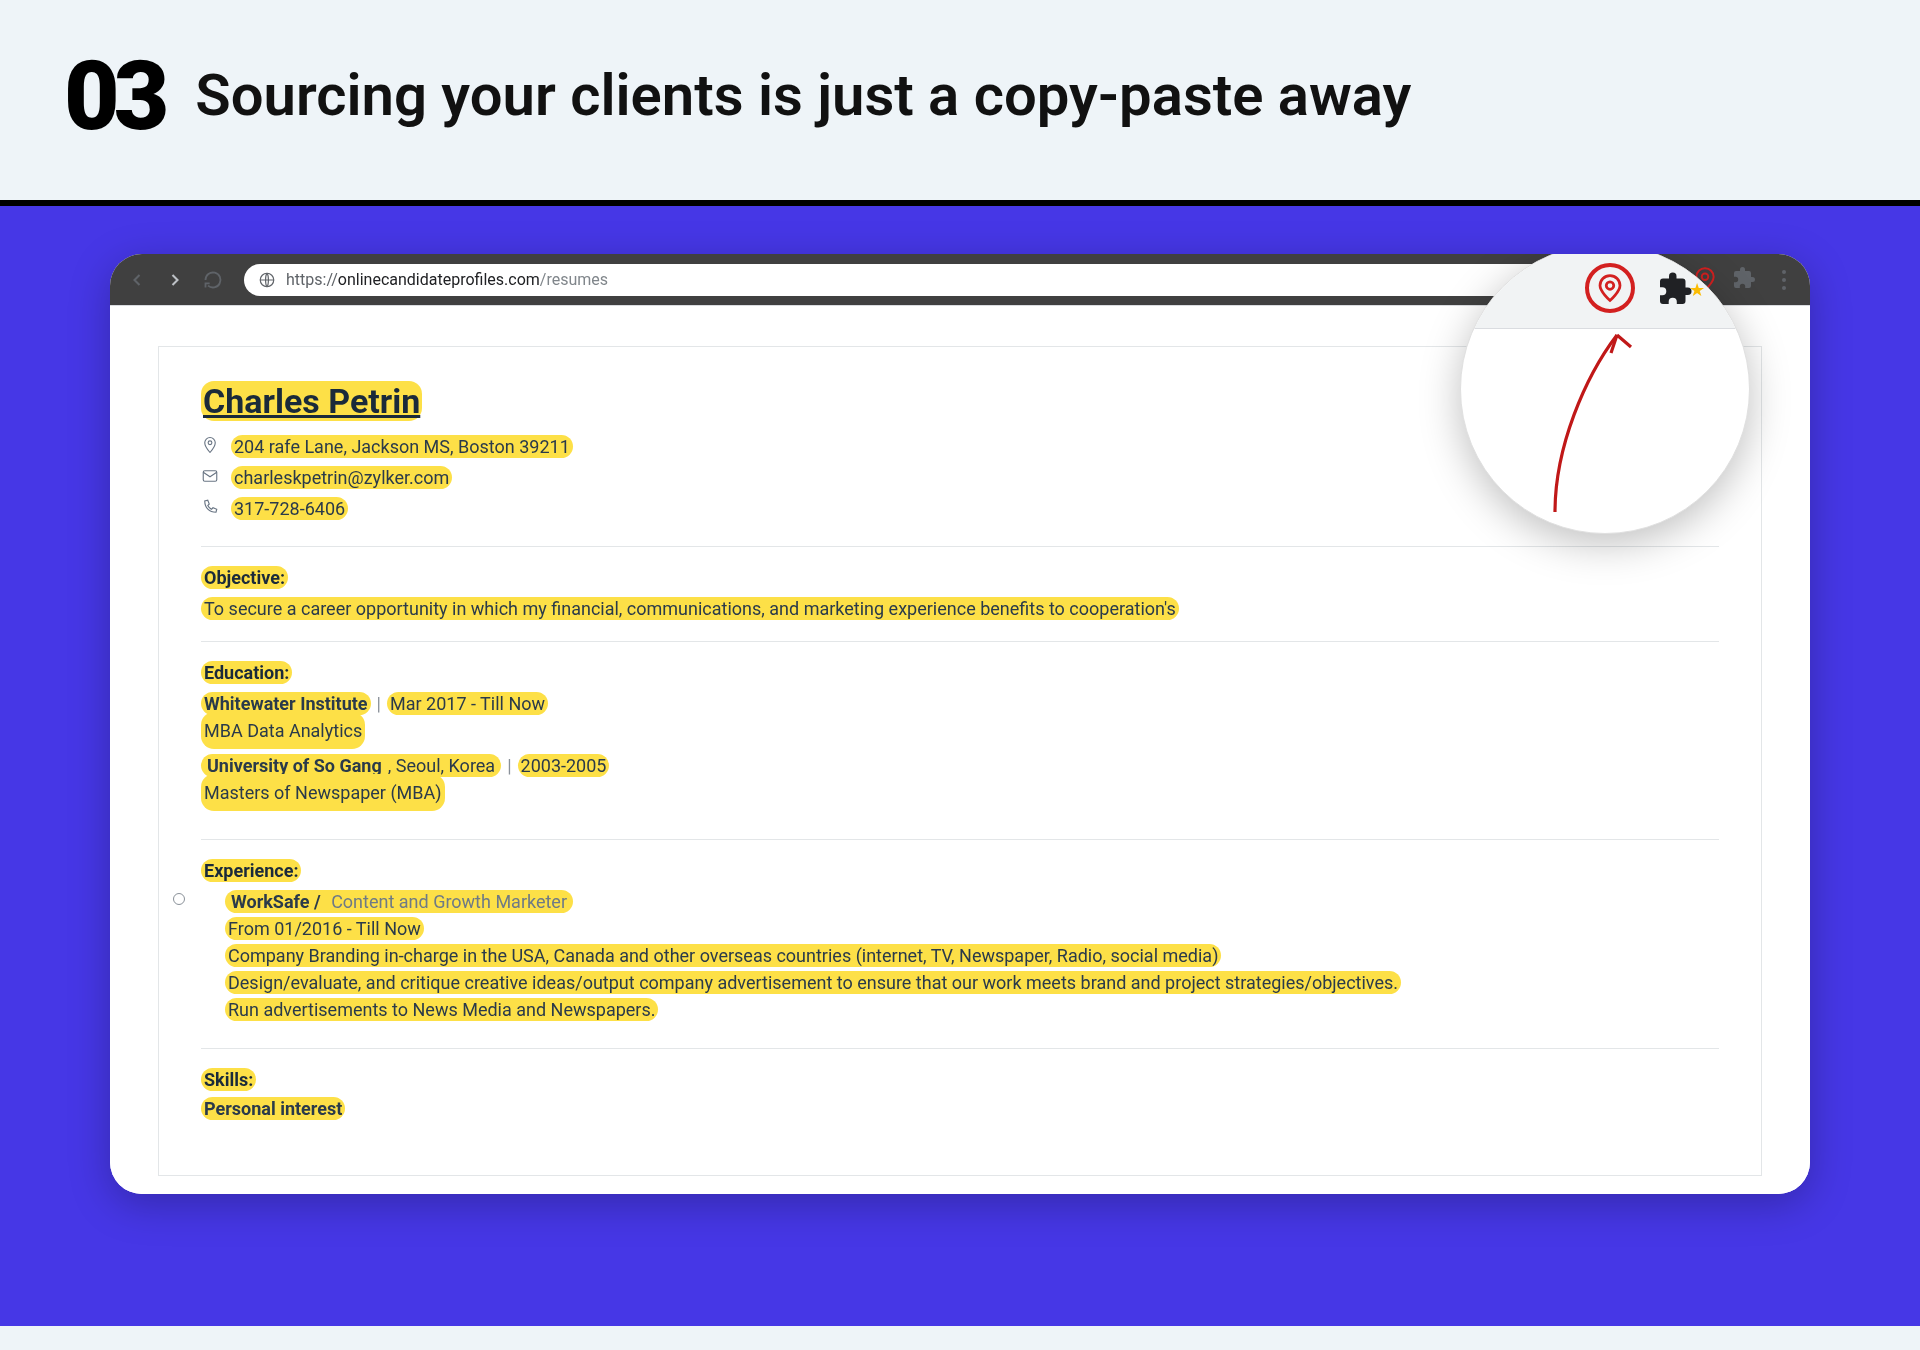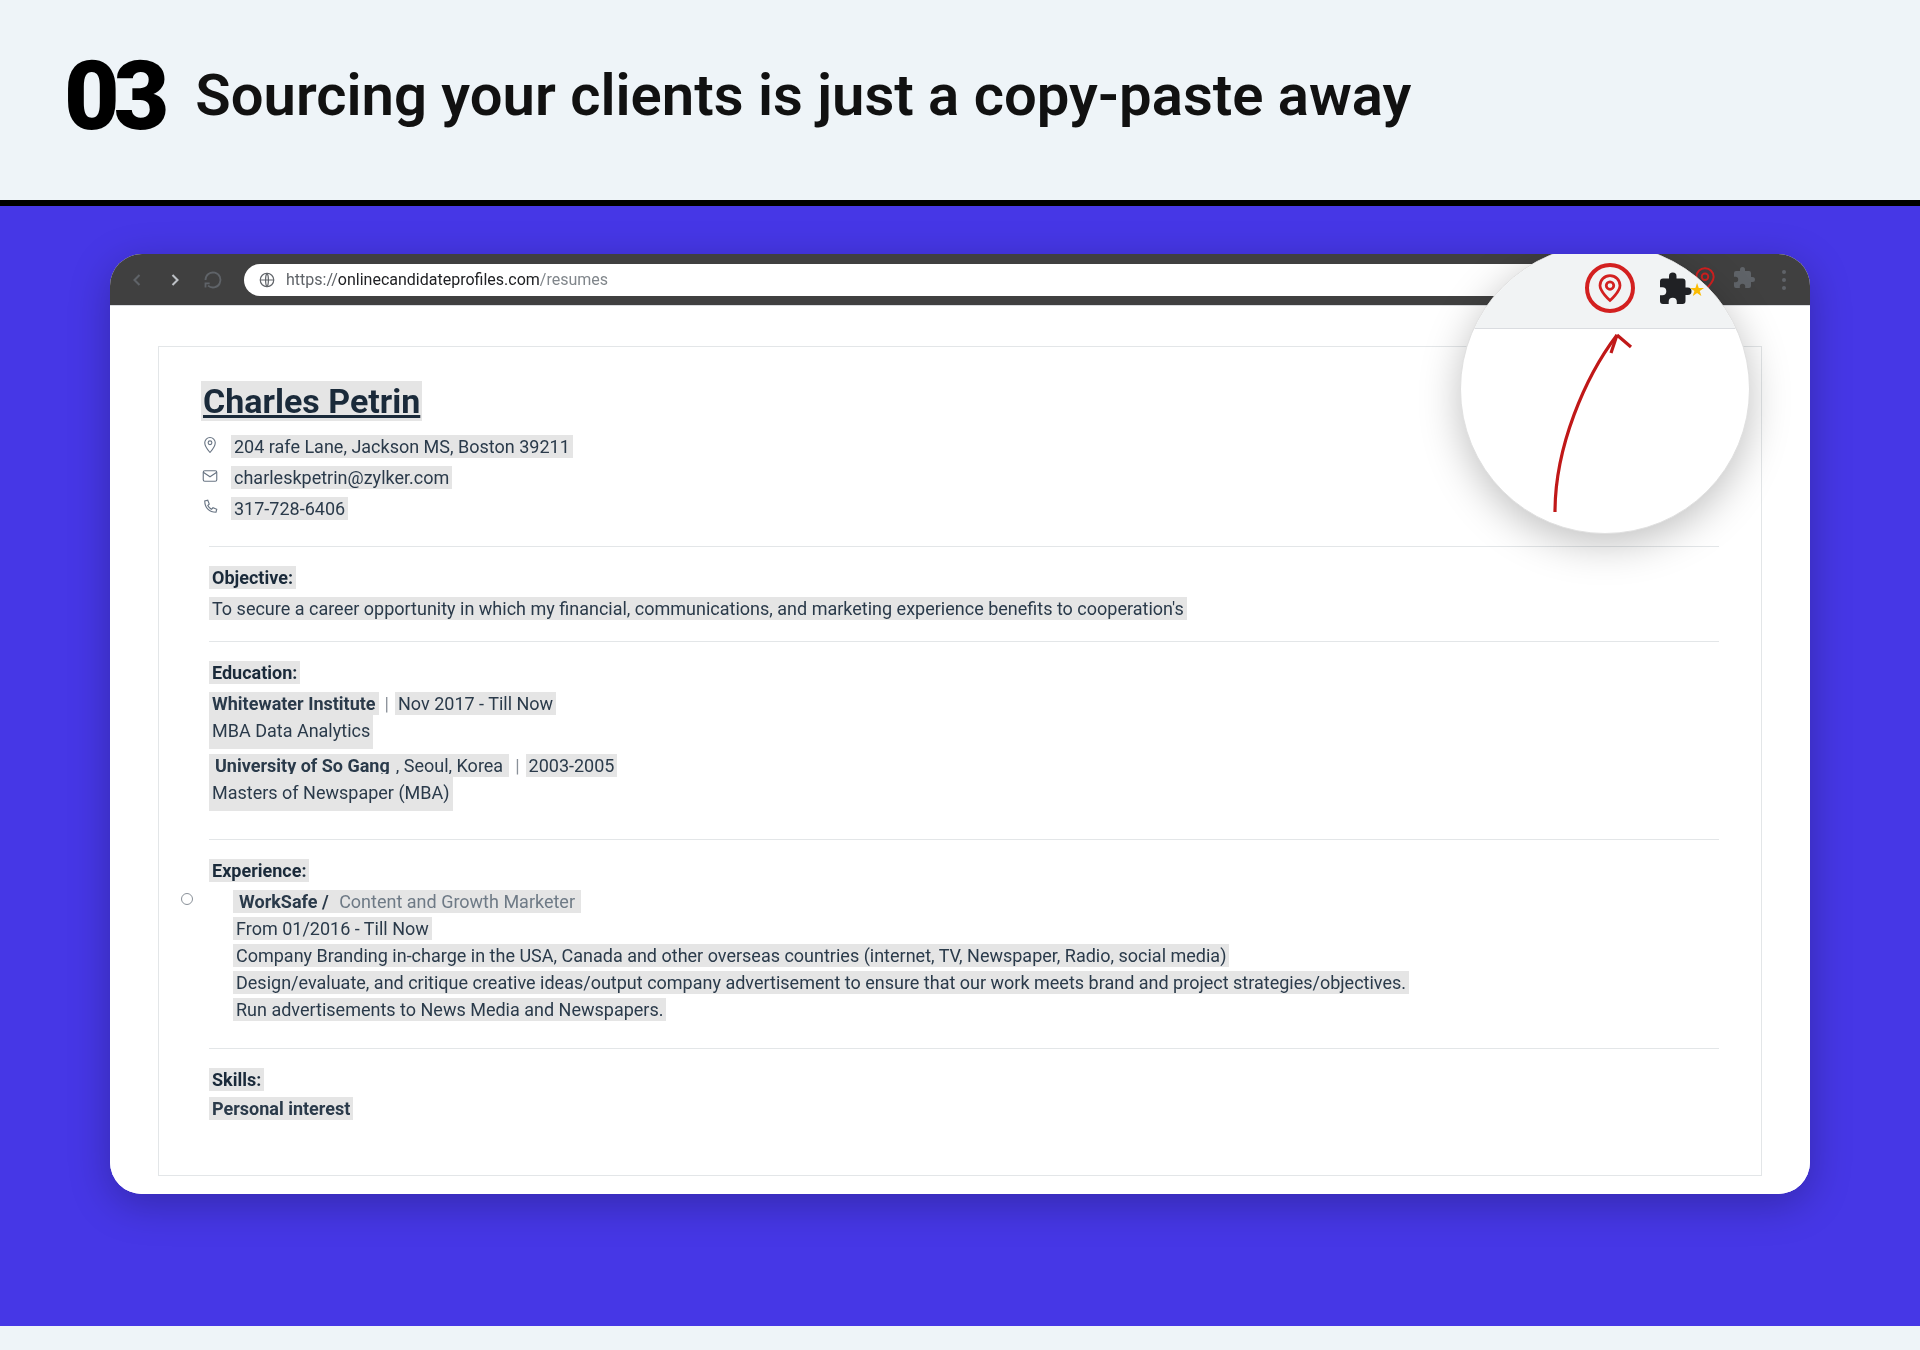--- a/index.html
+++ b/index.html
@@ -16,27 +16,27 @@
 .nav-btn.disabled { color: #bdc1c6; }
 .url-bar { flex: 1; height: 32px; background: #fff; border-radius: 16px; display: flex; align-items: center; padding: 0 14px; gap: 10px; font-size: 16px; color: #5f6368; margin-left: 6px; margin-right: 12px; }
 .url-host { color: #202124; }
 .url-path { color: #80868b; }
 .ext-icon { width: 28px; height: 28px; position: relative; }
 .ext-icon svg { display: block; }
 .menu-dots { width: 24px; display: flex; flex-direction: column; align-items: center; gap: 4px; }
 .menu-dots span { width: 4px; height: 4px; background: #5f6368; border-radius: 50%; }
 .page { background: #fff; height: calc(100% - 52px); overflow: hidden; }
 .sheet { margin: 40px 48px 0; border: 1px solid #e3e6e8; padding: 34px 42px; }
-.hl { background: #e5e5e5; }
+.hl { background: #fde047; border-radius: 13px; }
 .name { font-size: 34px; font-weight: 700; color: #1a2a3a; text-decoration: underline; text-decoration-color: #1a2a3a; padding: 0 2px; }
 .contact-rows { margin-top: 14px; display: flex; flex-direction: column; gap: 8px; }
 .contact-row { display: flex; align-items: center; gap: 10px; font-size: 18px; color: #2a3a4a; }
 .contact-row .icon { width: 20px; color: #697584; }
 .contact-row .val { padding: 1px 3px; }
-.sec { border-top: 1px solid #e3e6e8; padding: 20px 0 22px; margin-left: 8px; }
+.sec { border-top: 1px solid #e3e6e8; padding: 20px 0 22px; }
 .sec:first-of-type { margin-top: 26px; }
 .sec-title { font-weight: 700; font-size: 18px; color: #1a2a3a; padding: 1px 3px; }
 .sec-body { margin-top: 10px; font-size: 18px; color: #2a3a4a; }
 .ed-block { margin-bottom: 14px; }
 .ed-head { font-size: 18px; }
 .ed-head .inst { font-weight: 700; }
 .ed-head .sep { color: #8a9199; padding: 0 6px; }
 .ed-head span { padding: 1px 3px; text-align: right; }
 .ed-sub { margin-top: 6px; font-size: 18px; }
 .ed-sub span { padding: 8px 3px; }
@@ -147,21 +147,21 @@
           <section class="sec">
             <span class="sec-title hl">Objective:</span>
             <div class="sec-body obj-line"><span class="hl">To secure a career opportunity in which my financial, communications, and marketing experience benefits to cooperation's</span></div>
           </section>
 
           <section class="sec">
             <span class="sec-title hl">Education:</span>
             <div class="sec-body">
               <div class="ed-block">
                 <div class="ed-head">
-                  <span class="inst hl">Whitewater Institute</span><span class="sep">|</span><span class="hl">Nov 2017 - Till Now</span>
+                  <span class="inst hl">Whitewater Institute</span><span class="sep">|</span><span class="hl">Mar 2017 - Till Now</span>
                 </div>
                 <div class="ed-sub"><span class="hl">MBA Data Analytics</span></div>
               </div>
               <div class="ed-block">
                 <div class="ed-head">
                   <span class="hl"><span class="inst">University of So Gang</span><span>, Seoul, Korea</span></span><span class="sep">|</span><span class="hl">2003-2005</span>
                 </div>
                 <div class="ed-sub"><span class="hl">Masters of Newspaper (MBA)</span></div>
               </div>
             </div>

